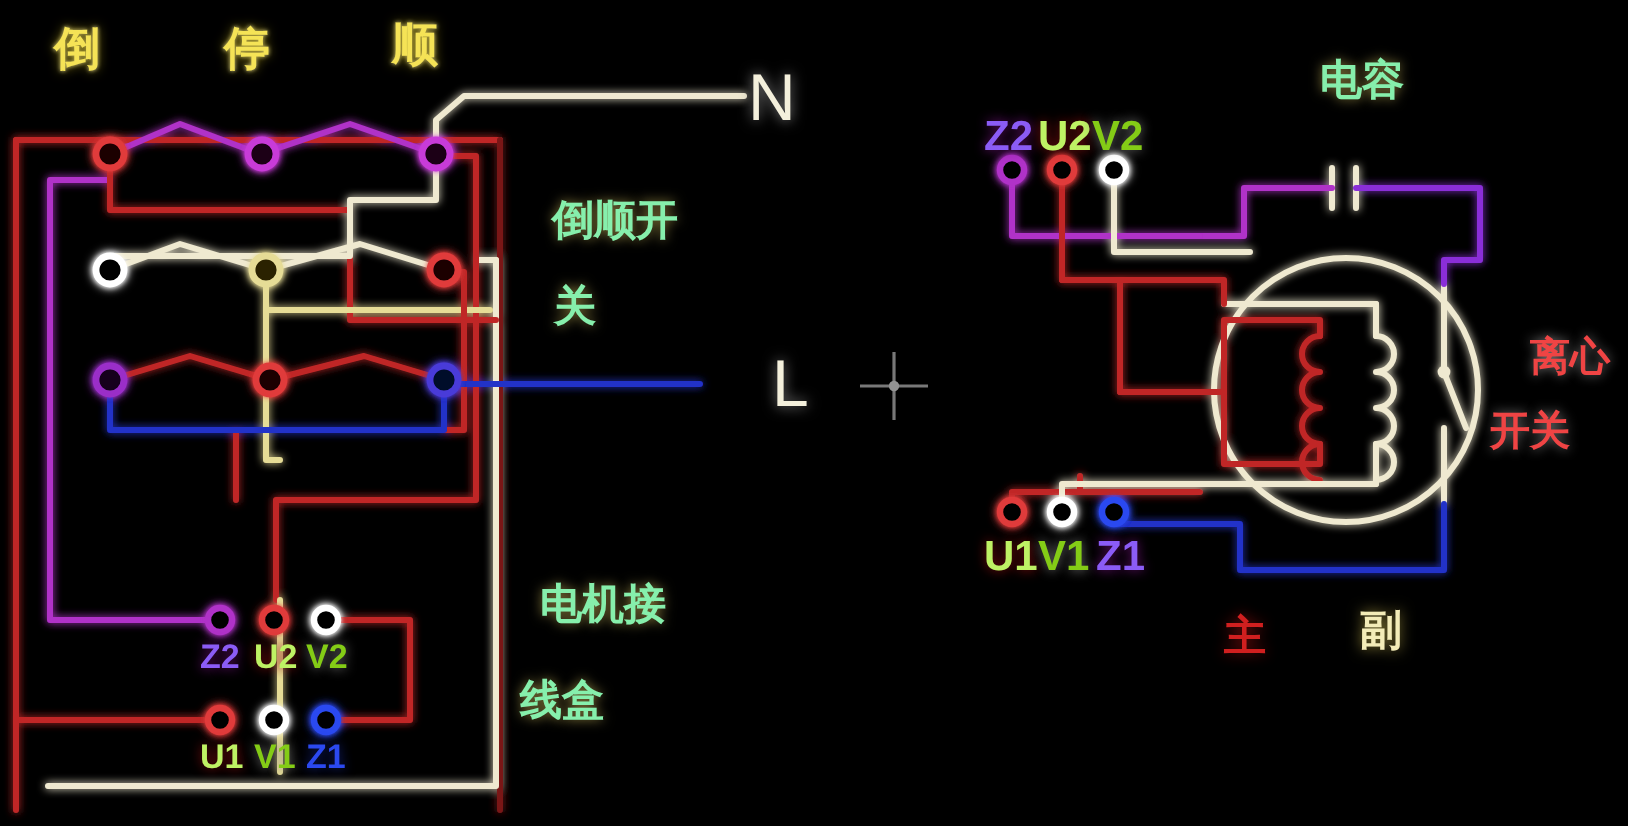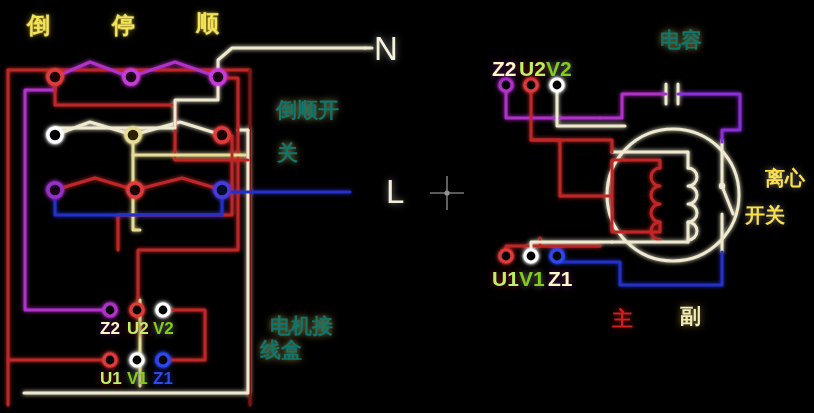--- a/index.html
+++ b/index.html
@@ -31,26 +31,26 @@
     font-family: "DejaVu Sans", sans-serif;
     font-weight: bold;
   }
   .hdr {
     font-size: 23px;
     color: #f5e356;
     text-shadow: 0 0 6px #8a7a12, 0 0 2px #fff6a8;
   }
   .yellowtext {
     font-size: 21px;
-    color: #0f766e;
+    color: #86efac;
     text-shadow: 0 0 6px #8f8340;
   }
   .whitetext {
     font-size: 20px;
-    color: #fde047;
+    color: #ef4444;
     text-shadow: 0 0 6px #777777;
   }
   .bigwhite {
     font-size: 33px;
     color: #f4f0dc;
     font-family: "Liberation Sans", sans-serif;
     text-shadow: 0 0 7px #888;
   }
   .term {
     font-size: 17px;
@@ -58,21 +58,21 @@
     font-weight: bold;
   }
   .term-big {
     font-size: 21px;
     font-family: "Liberation Sans", sans-serif;
     font-weight: bold;
   }
   .t-red   { color: #bef264; text-shadow: 0 0 6px #8a1010; }
   .t-white { color: #84cc16; text-shadow: 0 0 6px #777777; }
   .t-blue  { color: #2b49f0; text-shadow: 0 0 6px #11207a; }
-  .t-mag   { color: #fef9c3; text-shadow: 0 0 6px #6a1073; }
+  .t-mag   { color: #8b5cf6; text-shadow: 0 0 6px #6a1073; }
   .t-redmain { color: #d01f1f; text-shadow: 0 0 7px #7a0c0c; }
   .t-yelaux  { color: #f3ecb8; text-shadow: 0 0 7px #8e8238; }
 </style>
 </head>
 <body>
 
 <div id="root">
 
   <svg id="wires" viewBox="0 0 814 413" xmlns="http://www.w3.org/2000/svg">
     <defs>
@@ -272,21 +272,21 @@
   <div class="lbl hdr cn" style="left:196px; top:12px;">顺</div>
 
   <div class="lbl bigwhite" style="left:374px; top:32px;">N</div>
 
   <div class="lbl bigwhite" style="left:386px; top:175px;">L</div>
 
   <div class="lbl yellowtext cn" style="left:276px; top:100px;">倒顺开</div>
 
   <div class="lbl yellowtext cn" style="left:277px; top:143px;">关</div>
 
-  <div class="lbl yellowtext cn" style="left:270px; top:292px;margin-top:24px;">电机接</div>
+  <div class="lbl yellowtext cn" style="left:270px; top:292px;">电机接</div>
 
   <div class="lbl yellowtext cn" style="left:260px; top:340px;">线盒</div>
 
   <div class="lbl yellowtext cn" style="left:660px; top:30px;">电容</div>
 
   <div class="lbl whitetext cn" style="left:765px; top:168px;">离心</div>
 
   <div class="lbl whitetext cn" style="left:733px; top:205px;margin-left:12px;">开关</div>
 
   <div class="lbl term-big cn t-redmain" style="left:612px; top:308px;">主</div>

